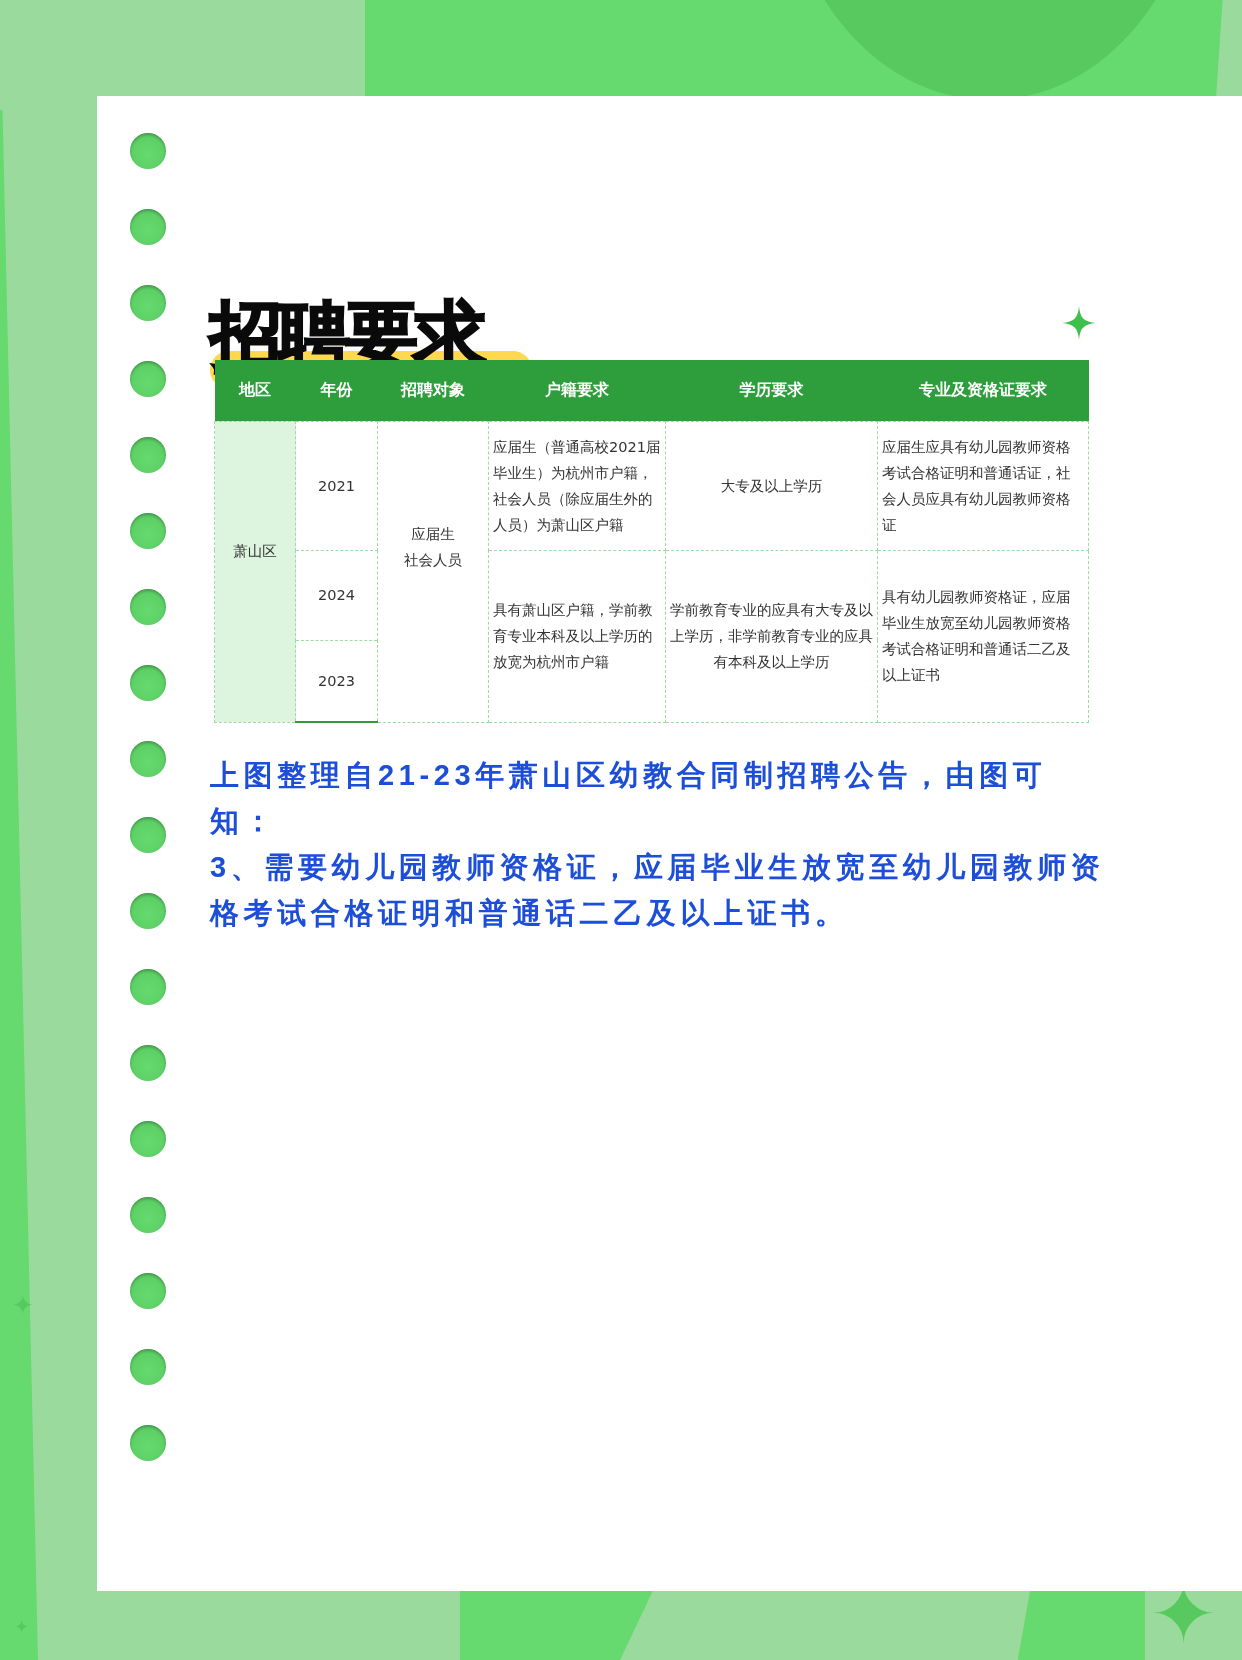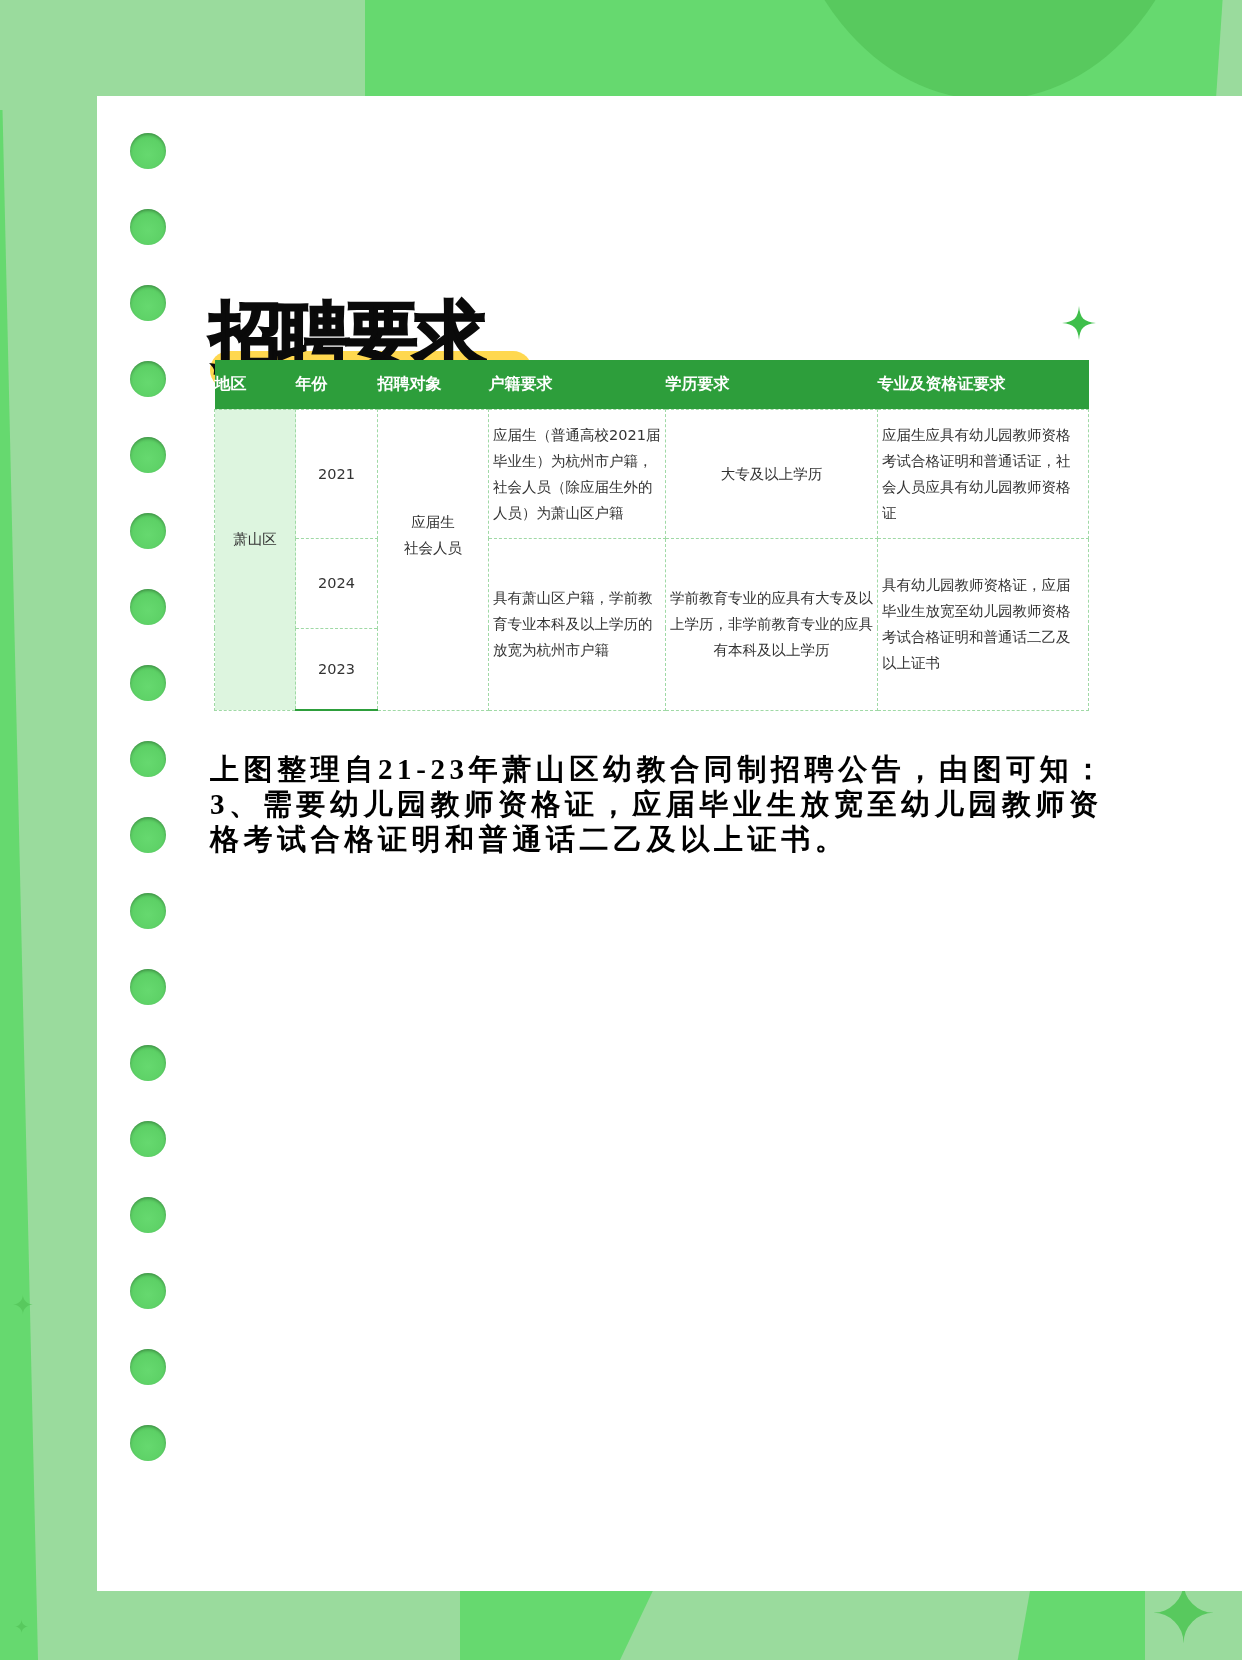--- a/index.html
+++ b/index.html
@@ -22,27 +22,27 @@
           background: radial-gradient(circle at 50% 60%, #66d96f 0%, #5bcf64 70%, #3aa847 100%);
           box-shadow: inset 0 2px 3px rgba(0,0,0,0.25); }
 
   .title-wrap { position: absolute; left: 113px; top: 195px; }
   .title-hl { position: absolute; left: 0; top: 60px; width: 322px; height: 38px; background: #ffd84f; border-radius: 19px; }
   .title { position: relative; font-family: "DejaVu Sans", sans-serif; font-weight: 900; font-size: 72px; letter-spacing: -4px; color: #0a0a0a; -webkit-text-stroke: 2px #0a0a0a; line-height: 90px; transform: scaleY(1.05); }
 
   .sparkle { position: absolute; left: 1062px; top: 306px; width: 34px; height: 34px; }
 
   table.req { position: absolute; left: 214px; top: 360px; width: 874px; border-collapse: collapse; table-layout: fixed; }
-  table.req th { background: #2d9e3b; color: #ffffff; font-weight: bold; font-size: 16px; height: 49px; text-align: left; }
+  table.req th { background: #2d9e3b; color: #ffffff; font-weight: bold; font-size: 16px; height: 61px; text-align: center; }
   table.req td { border: 1px dashed #9fd9a5; font-size: 14.5px; color: #333; line-height: 26px; padding: 12px 4px; vertical-align: middle; }
   table.req td.c { text-align: center; }
   table.req td.region { background: #ddf5df; }
   table.req tr:last-child td { border-bottom: 2px solid #2d9e3b; }
 
-  .summary { position: absolute; left: 210px; top: 752px; width: 900px; font-family: Liberation Serif, serif; font-weight: bold; font-size: 29px; letter-spacing: 4.6px; line-height: 35px; color: #000000; }
+  .summary { position: absolute; left: 210px; top: 752px; width: 900px; font-family: Liberation Sans, sans-serif; font-weight: bold; font-size: 29px; letter-spacing: 4.6px; line-height: 46px; color: #1d4ed8; }
   .summary p { margin: 0; }
 </style>
 </head>
 <body>
 
 <div class="bg-shape bg-light-strip"></div>
 <div class="bg-shape bg-light-left"></div>
 <div class="bg-shape bg-dark-circle"></div>
 <div class="bg-shape bg-right-strip"></div>
 <div class="bg-shape bg-bottom-1"></div>

